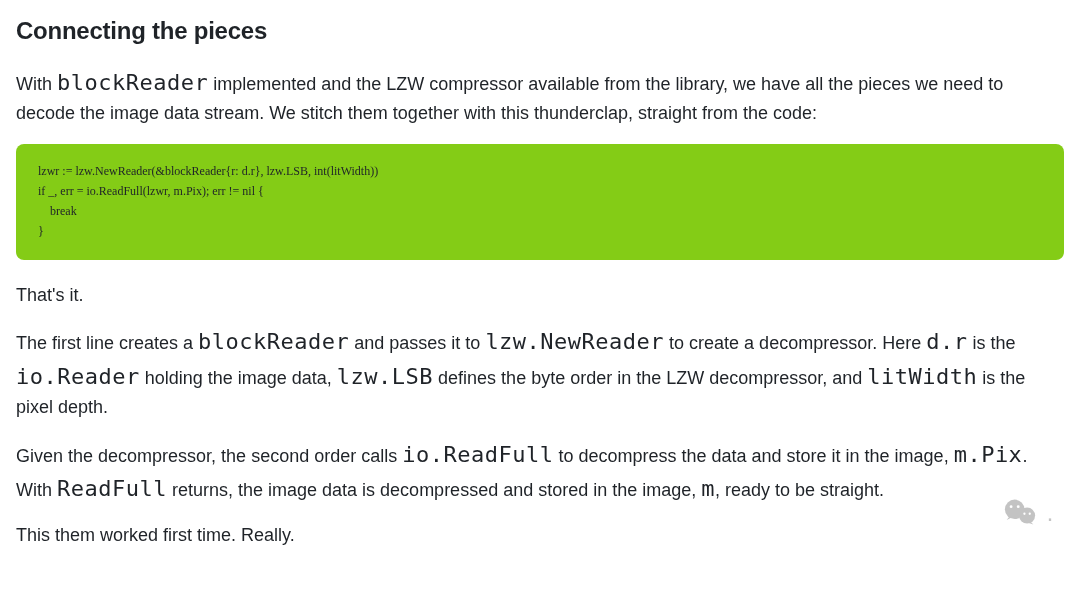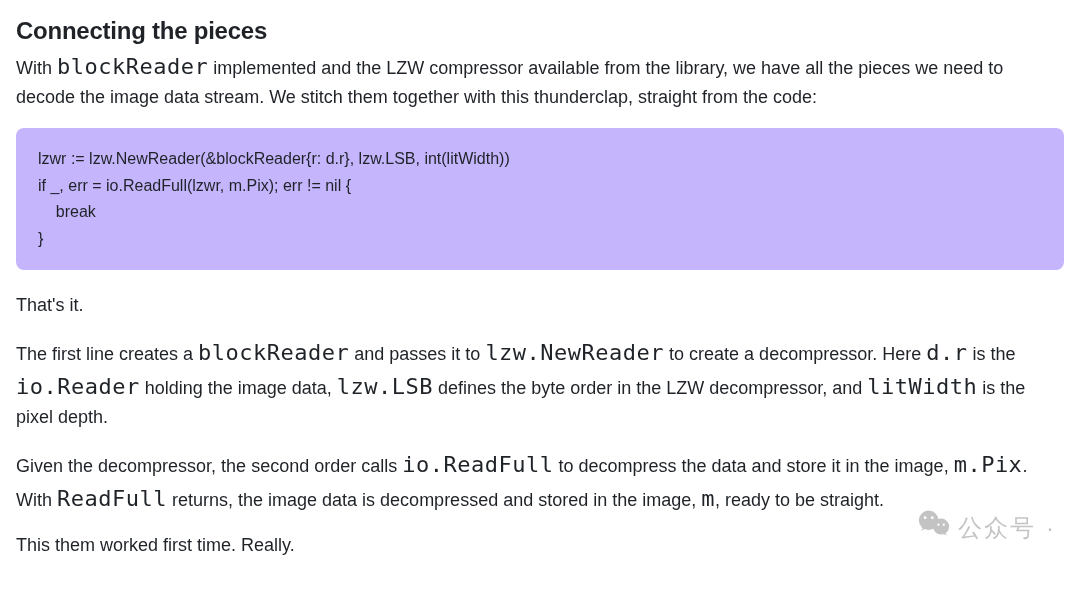--- a/index.html
+++ b/index.html
@@ -13,40 +13,41 @@
       background: #ffffff;
       font-size: 18px;
       line-height: 1.6;
       padding: 12px 16px;
       width: 1080px;
       position: relative;
     }
     h2 {
       font-size: 24px;
       font-weight: 700;
+      margin-bottom: 16px;
       letter-spacing: -0.01em;
     }
     p {
       margin-bottom: 16px;
       font-size: 18px;
       line-height: 1.55;
     }
     code.inline {
       font-family: ui-monospace, SFMono-Regular, "SF Mono", Menlo, Monaco, Consolas, monospace;
       font-size: 22px;
       background: transparent;
       letter-spacing: 0.5px;
     }
     pre.code-block {
-      background: #c4b5fd;
+      background: #84cc16;
       border-radius: 8px;
       padding: 18px 22px;
       margin: 16px 0 22px 0;
-      font-family: Liberation Sans, sans-serif;
-      font-size: 16px;
+      font-family: Liberation Serif, serif;
+      font-size: 12px;
       line-height: 1.65;
       white-space: pre;
       overflow-x: auto;
       color: #1f2328;
     }
     .watermark {
       position: absolute;
       right: 24px;
       bottom: 38px;
       display: flex;
@@ -102,15 +103,14 @@
       <circle cx="12" cy="12" r="11"></circle>
       <circle cx="26" cy="19" r="9"></circle>
       <circle cx="8" cy="9" r="1.6" fill="#fff"></circle>
       <circle cx="16" cy="9" r="1.6" fill="#fff"></circle>
       <circle cx="23" cy="17" r="1.3" fill="#fff"></circle>
       <circle cx="29" cy="17" r="1.3" fill="#fff"></circle>
       <path d="M6 20 L3 24 L9 21 Z"></path>
       <path d="M30 26 L33 29 L27 27 Z"></path>
     </svg>
   </span>
-  <span class="wm-cn">公众号</span>
   <span class="wm-dot">·</span>
 </div>
 
 </body></html>

